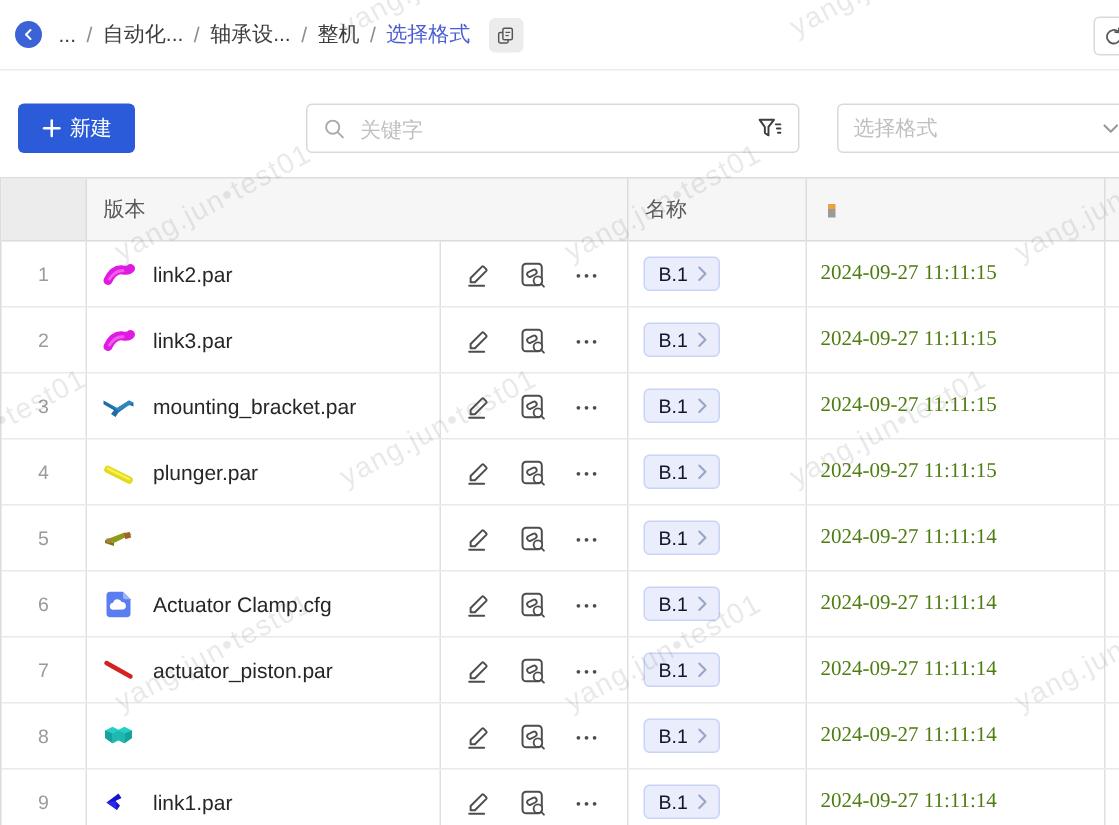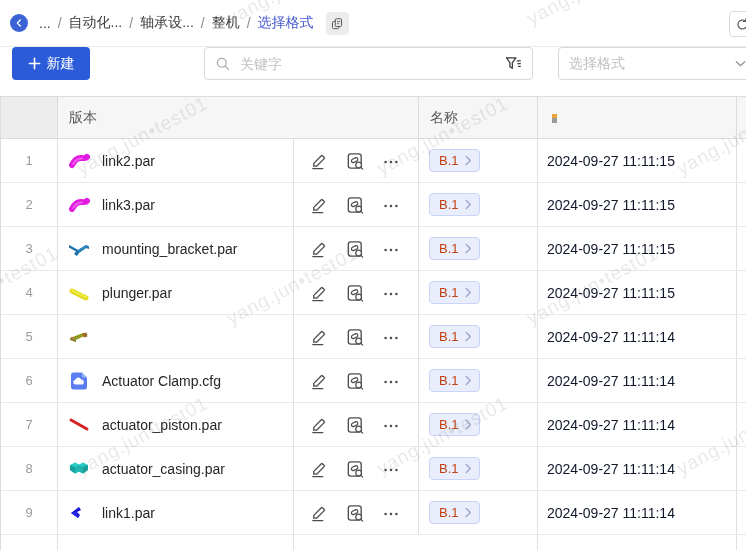--- a/index.html
+++ b/index.html
@@ -21,21 +21,21 @@
   .bc-items{display:flex;align-items:center;margin-left:7px;}
   .crumb{color:#3d3d3d;margin:0 4px;cursor:pointer;}
   .crumb.link{color:#4a5cd4;}
   .sep{color:#8c8c8c;margin:0 3px;}
   .copy-btn{width:23px;height:23px;background:#ececec;border-radius:4px;margin-left:8px;
             display:flex;align-items:center;justify-content:center;cursor:pointer;}
   .refresh-btn{position:absolute;right:-9px;top:11px;width:24px;height:24px;
                border:1px solid #d9d9d9;border-radius:4px;display:flex;align-items:center;
                justify-content:center;background:#fff;cursor:pointer;}
   
-  .toolbar{position:relative;height:33px;margin-top:0;}
+  .toolbar{position:relative;height:33px;margin-top:22px;}
   .btn-new{position:absolute;left:12px;top:0;height:33px;width:78px;background:#2b5bd9;
            border:none;border-radius:4px;color:#fff;font-size:14px;display:flex;
            align-items:center;justify-content:center;gap:6px;cursor:pointer;
            font-family:inherit;}
   .btn-import{position:absolute;left:115px;top:0;height:33px;width:77px;background:#fff;
            border:1px solid #d9d9d9;border-radius:4px;color:#3d3d3d;font-size:14px;
            display:flex;align-items:center;justify-content:center;gap:5px;cursor:pointer;
            box-sizing:border-box;font-family:inherit;}
   .search-box{position:absolute;left:204px;top:0;width:329px;height:33px;border:1px solid #d9d9d9;
            border-radius:4px;box-sizing:border-box;display:flex;align-items:center;
@@ -61,22 +61,22 @@
   .cell{display:flex;align-items:center;border-right:1px solid #e0e0e0;
         box-sizing:border-box;overflow:hidden;}
   .c-idx{justify-content:center;color:#9b9b9b;font-size:13px;}
   .c-name{padding-left:9px;gap:11px;cursor:pointer;}
   .thumb{width:24px;height:24px;flex:0 0 auto;}
   .fname{color:#262626;}
   .c-actions{padding-left:15px;gap:17px;}
   .act{display:flex;align-items:center;justify-content:center;cursor:pointer;}
   .badge{margin-left:10px;background:#e9edfc;border:1px solid #c8d3f8;border-radius:4px;
          padding:3px 7px 3px 9px;display:inline-flex;align-items:center;gap:5px;
-         font-size:13px;color:#c2410c;cursor:pointer;}
-  .c-time{padding-left:9px;color:#0f172a;}
+         font-size:13px;color:#0f172a;cursor:pointer;}
+  .c-time{padding-left:9px;color:#4d7c0f;font-family:Liberation Serif, serif;}
   .partial-glyph{width:5px;height:9px;background:linear-gradient(#e8a33d 40%,#9a9a9a 40%);
          margin-left:3px;margin-top:2px;}
   .ghost-row .cell{border-bottom:none;}
 </style>
 </head>
 <body>
 
 <svg width="0" height="0" style="position:absolute" aria-hidden="true">
   <defs>
     <symbol id="thumb-magenta-link" viewBox="0 0 24 24">
@@ -524,21 +524,20 @@
   </div>
 
   <div class="trow">
     <div class="cell c-idx">
           <span class="idx">8</span>
         </div>
     <div class="cell c-name">
       <svg class="thumb">
             <use href="#thumb-cyan-casing" xlink:href="#thumb-cyan-casing"></use>
           </svg>
-      <span class="fname">actuator_casing.par</span>
     </div>
     <div class="cell c-actions">
       <span class="act">
         <svg width="19" height="19" viewBox="0 0 20 20">
           <path d="M5 13 L13 5 a0.8 0.8 0 0 1 1.1 0 l1.9 1.9 a0.8 0.8 0 0 1 0 1.1 L8 16 H5 Z" fill="none" stroke="#4d4d4d" stroke-width="1.4" stroke-linejoin="round"></path>
           <line x1="4" y1="18.5" x2="14.5" y2="18.5" stroke="#4d4d4d" stroke-width="1.4" stroke-linecap="round"></line>
         </svg>
       </span>
       <span class="act">
         <svg width="20" height="20" viewBox="0 0 21 21">

